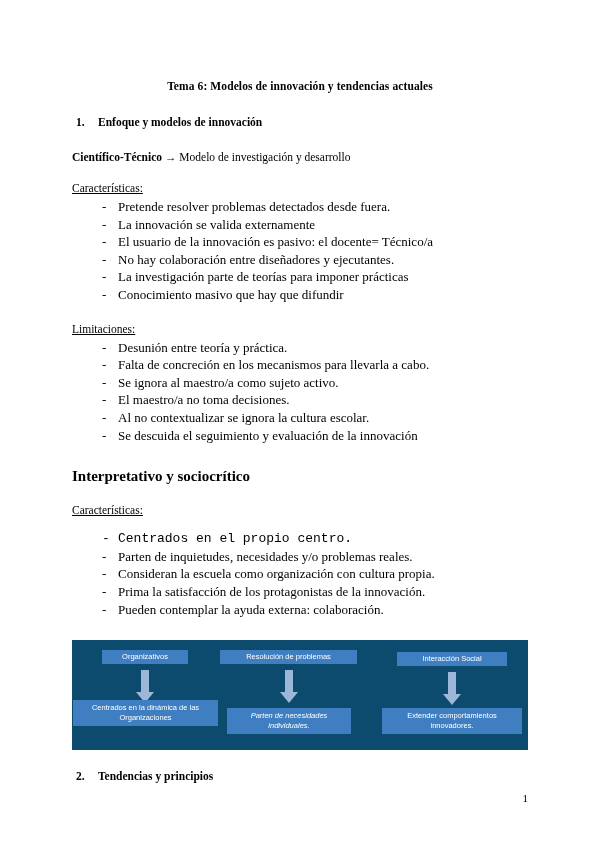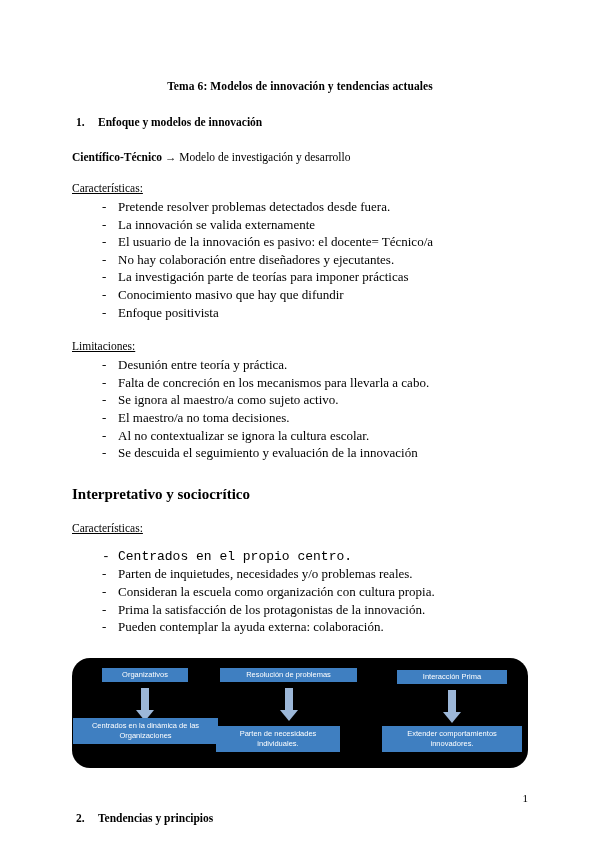--- a/index.html
+++ b/index.html
@@ -75,25 +75,24 @@
     position: absolute;
     left: 30px;
   }
   ul.dashlist.gap-top li:first-child {
     margin-top: 14px;
     font-family: Liberation Mono, monospace;
   }
   
   .diagram {
     margin: 22px 0 0 0;
-    background: #000000;
+    background: #0c4a6e;
     height: 110px;
     position: relative;
     box-sizing: border-box;
-    border-radius: 18px;
   }
   .dg-box {
     position: absolute;
     background: #3f7fc1;
     color: #ffffff;
     font-family: "Liberation Sans", sans-serif;
     font-size: 7.5px;
     line-height: 10px;
     text-align: center;
     display: flex;
@@ -152,21 +151,20 @@
   </div>
 
   <div class="sub-label">Características:</div>
   <ul class="dashlist">
     <li>Pretende resolver problemas detectados desde fuera.</li>
     <li>La innovación se valida externamente</li>
     <li>El usuario de la innovación es pasivo: el docente= Técnico/a</li>
     <li>No hay colaboración entre diseñadores y ejecutantes.</li>
     <li>La investigación parte de teorías para imponer prácticas</li>
     <li>Conocimiento masivo que hay que difundir</li>
-    <li>Enfoque positivista</li>
   </ul>
 
   <div class="sub-label">Limitaciones:</div>
   <ul class="dashlist">
     <li>Desunión entre teoría y práctica.</li>
     <li>Falta de concreción en los mecanismos para llevarla a cabo.</li>
     <li>Se ignora al maestro/a como sujeto activo.</li>
     <li>El maestro/a no toma decisiones.</li>
     <li>Al no contextualizar se ignora la cultura escolar.</li>
     <li>Se descuida el seguimiento y evaluación de la innovación</li>
@@ -190,28 +188,28 @@
       <div class="shaft"></div>
         <div class="head"></div>
     </div>
     <div class="dg-box dg-bot" style="left:1px; top:60px; width:145px;">Centrados en la dinámica de las Organizaciones</div>
 
     <div class="dg-box dg-top" style="left:148px; top:10px; width:137px;">Resolución de problemas</div>
     <div class="dg-arrow" style="left:208px; top:30px;">
       <div class="shaft"></div>
         <div class="head"></div>
     </div>
-    <div class="dg-box dg-bot" style="left:144px; top:68px; width:124px;">Parten de necesidades individuales.</div>
-
-    <div class="dg-box dg-top" style="left:325px; top:12px; width:110px;">Interacción Prima</div>
+    <div class="dg-box dg-bot" style="left:155px; top:68px; width:124px;font-style:italic;">Parten de necesidades individuales.</div>
+
+    <div class="dg-box dg-top" style="left:325px; top:12px; width:110px;">Interacción Social</div>
     <div class="dg-arrow" style="left:371px; top:32px;">
       <div class="shaft"></div>
         <div class="head"></div>
     </div>
     <div class="dg-box dg-bot" style="left:310px; top:68px; width:140px;">Extender comportamientos innovadores.</div>
   </div>
 
-  <div class="section-heading" style="margin-top:44px;">
+  <div class="section-heading" style="margin-top:20px;">
     <span class="num">2.</span><span>Tendencias y principios</span>
   </div>
 
   <div class="page-number">1</div>
 </div>
 
 </body></html>

